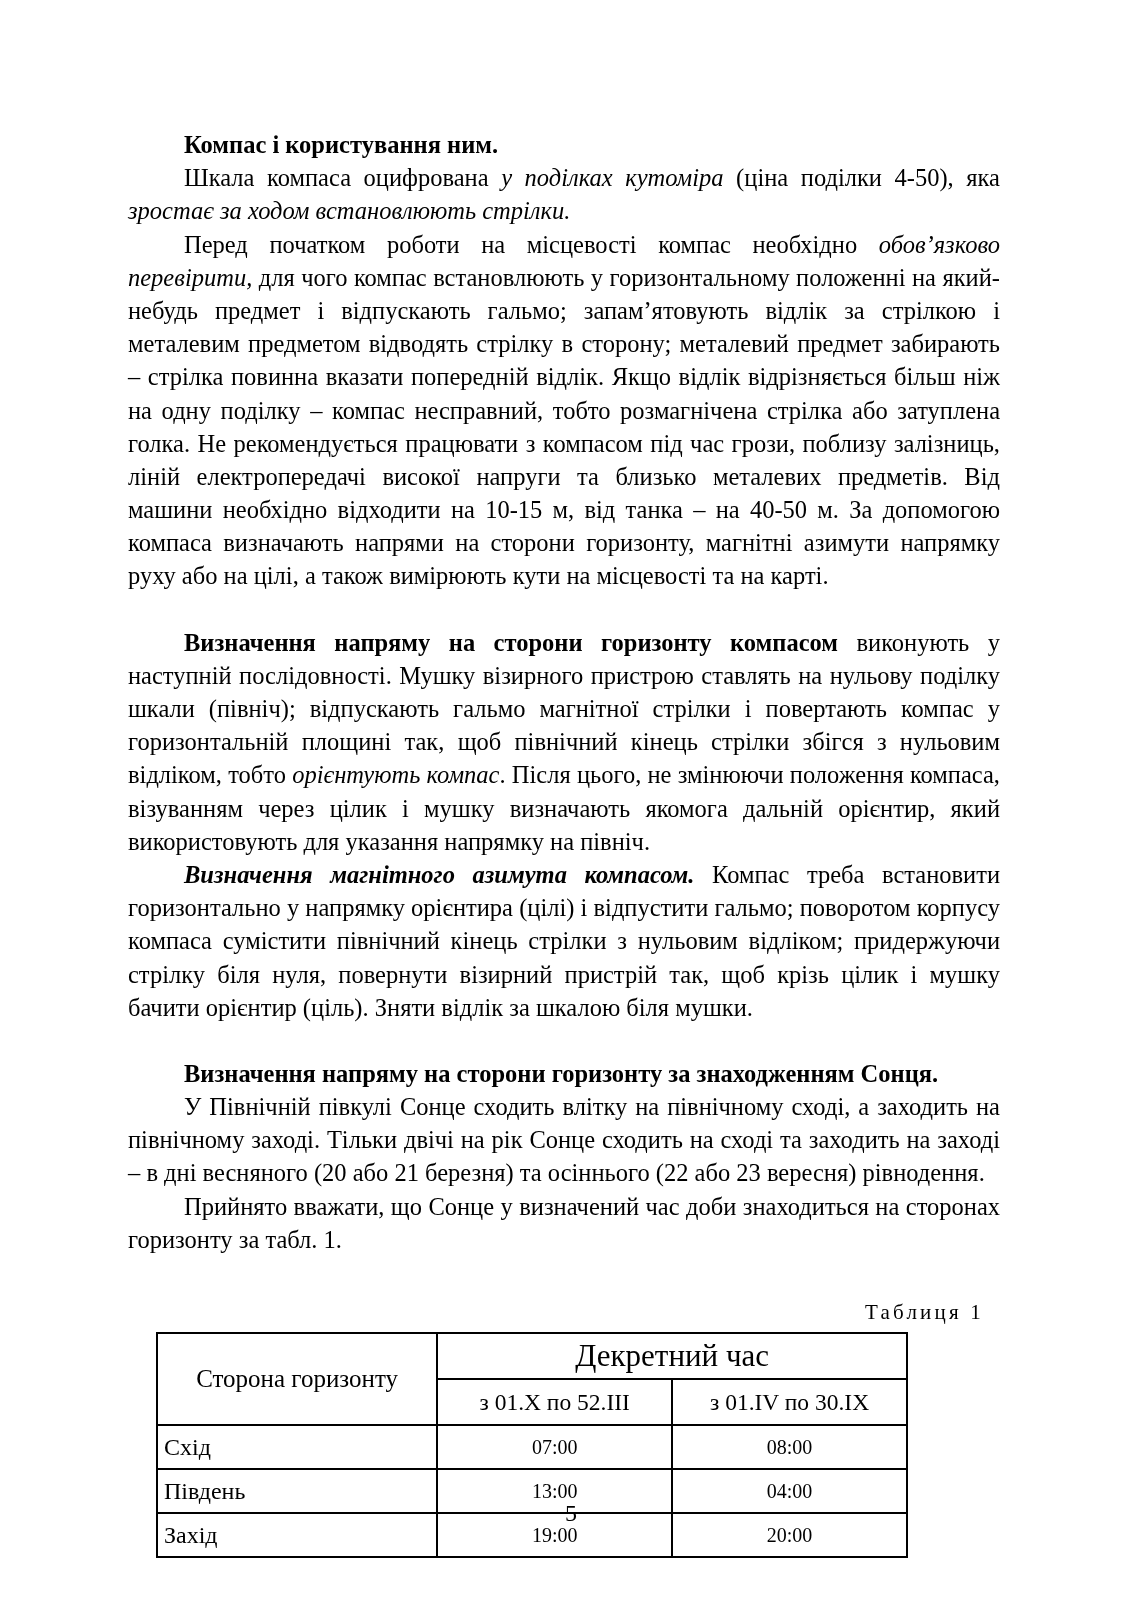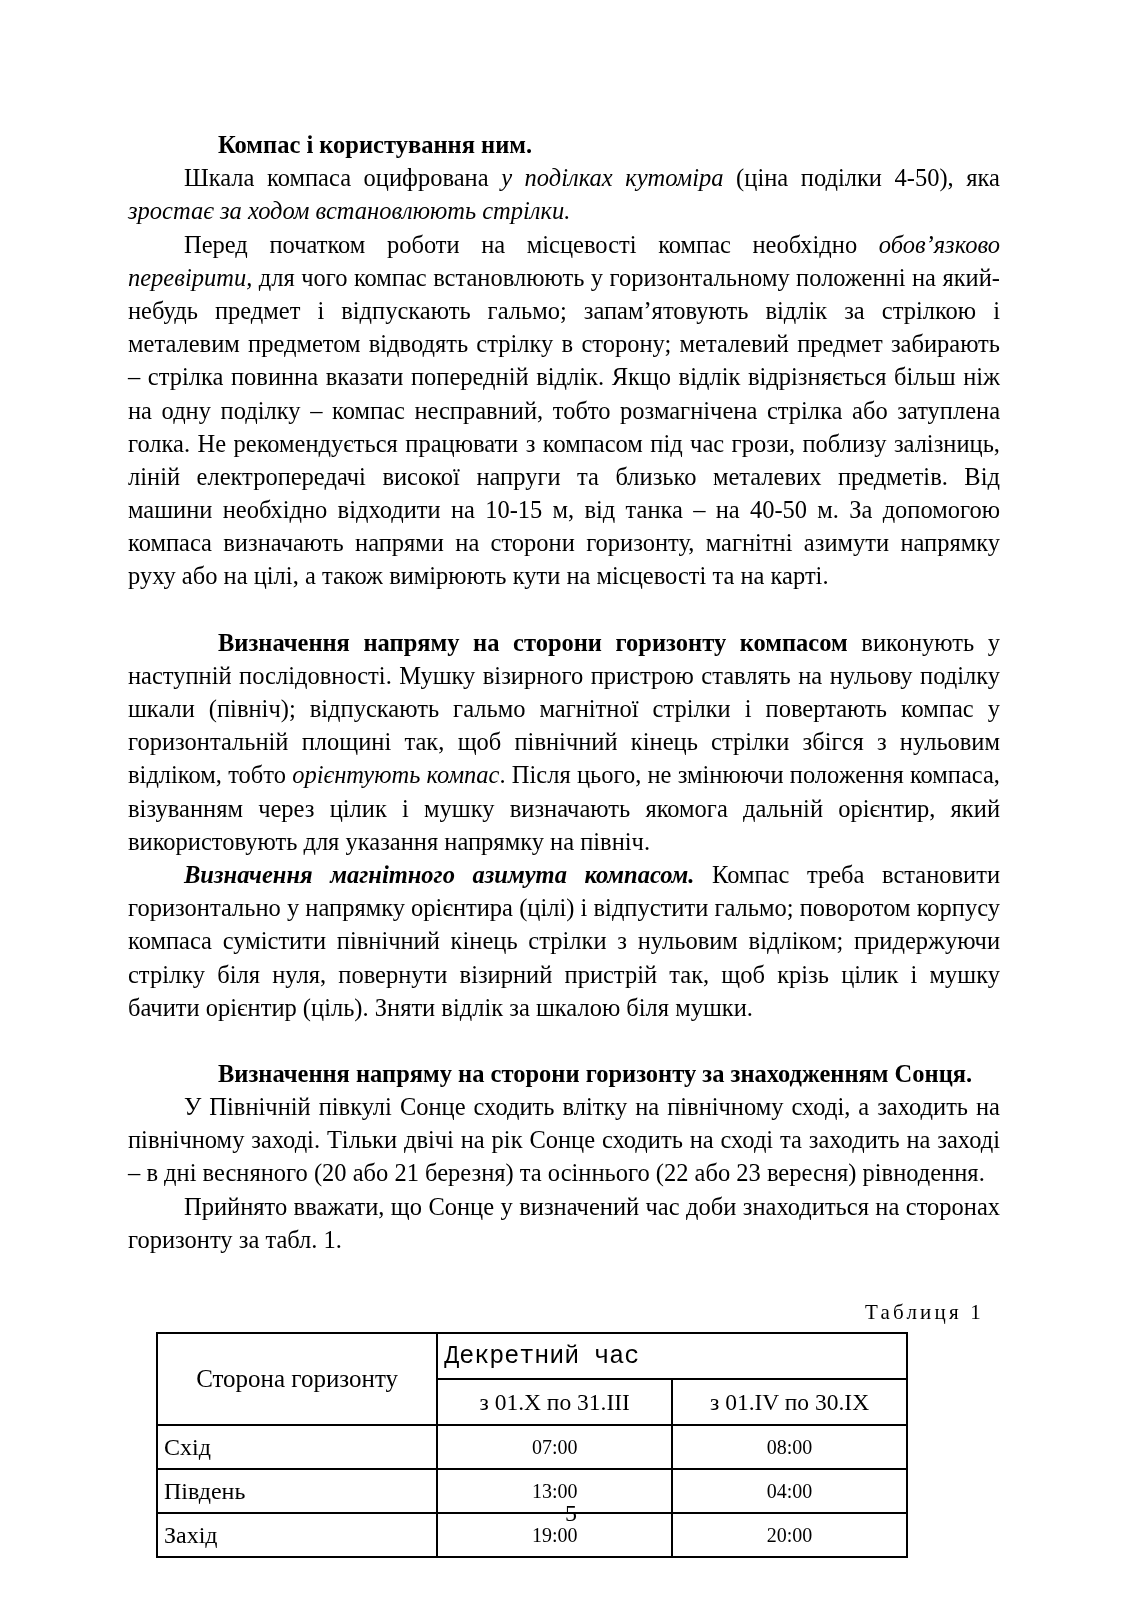--- a/index.html
+++ b/index.html
@@ -26,21 +26,21 @@
   p {
     margin: 0;
     font-size: 24.5px;
     line-height: 1.355;
     text-align: justify;
     text-indent: 56px;
     -webkit-hyphens: none;
     hyphens: none;
   }
   .spacer-para { height: 33px; }
-  .b { font-weight: bold; margin-left: 34px; }
+  .b { font-weight: bold; }
   .i { font-style: italic; }
   .bi { font-weight: bold; font-style: italic; }
 
   
   .table-caption {
     margin-top: 44px;
     font-size: 21px;
     text-align: right;
     padding-right: 16px;
     letter-spacing: 3.2px;
@@ -65,25 +65,24 @@
     font-weight: normal;
     vertical-align: middle;
   }
   th.col-side {
     text-align: center;
     font-weight: bold;
     width: 35.5%;
     font-size: 25px;
   }
   th.col-span {
-    text-align: left;
+    text-align: center;
     font-weight: bold;
-    font-size: 25px;
+    font-size: 31px;
     height: 40px;
-    font-family: Liberation Mono, monospace;
   }
   th.col-sub {
     text-align: center;
     font-size: 23.5px;
     height: 40px;
     width: 32.25%;
   }
   td.cell-side {
     text-align: left;
     padding-left: 10px;
@@ -139,21 +138,21 @@
     <div class="table-caption">Таблиця 1</div>
 
     <div class="tbl-wrap">
       <table class="data-table">
         <thead>
           <tr>
             <th class="col-side" rowspan="2">Сторона горизонту</th>
             <th class="col-span" colspan="2">Декретний час</th>
           </tr>
           <tr>
-            <th class="col-sub">з 01.X по 31.III</th>
+            <th class="col-sub">з 01.X по 52.III</th>
             <th class="col-sub">з 01.IV по 30.IX</th>
           </tr>
         </thead>
         <tbody>
           <tr>
             <td class="cell-side">Схід</td>
             <td class="cell-time">07:00</td>
             <td class="cell-time">08:00</td>
           </tr>
           <tr>

